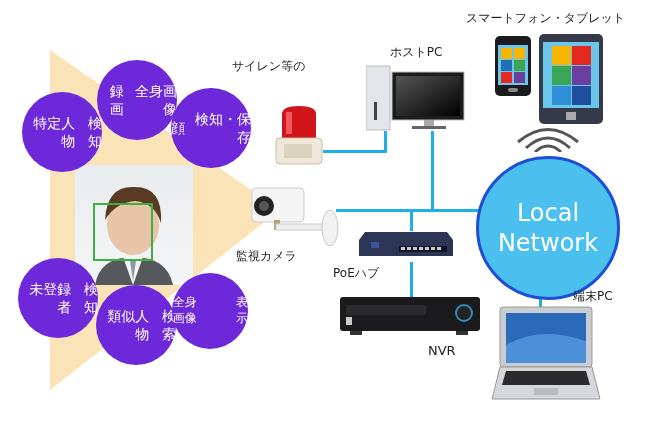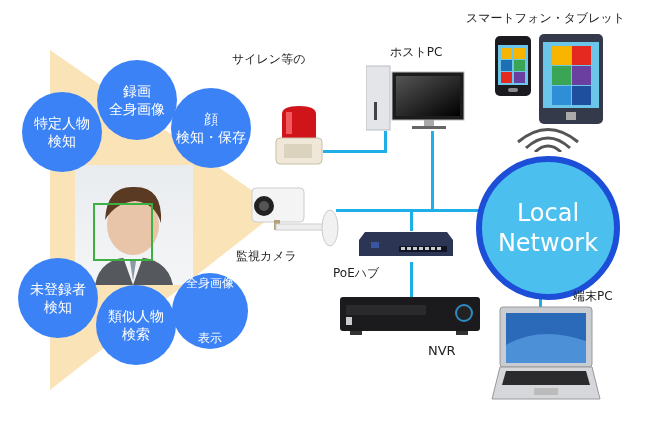--- a/index.html
+++ b/index.html
@@ -1,26 +1,26 @@
 <!DOCTYPE html>
 <html><head>
 <meta charset="utf-8">
 <style>
   html, body { margin:0; padding:0; background:#ffffff; }
   body { width:649px; height:421px; position:relative; overflow:hidden;
          font-family:"DejaVu Sans", sans-serif; color:#222; }
   .abs { position:absolute; }
   .label { font-size:12px; color:#222; white-space:nowrap; line-height:1.25; }
-  .circle { position:absolute; border-radius:50%; background:#3b82f6;
-            color:#fff; display:flex; flex-direction:column; align-items:center;
-            justify-content:center; text-align:center; font-size:14px; line-height:1.3; }
+  .circle { position:absolute; border-radius:50%; background:#6d28d9;
+            color:#fff; display:flex; align-items:center;
+            justify-content:center; text-align:right; font-size:14px; line-height:1.3; }
   .circle.small { font-size:12px;gap:39px; }
   .wire { position:absolute; background:#1eaee8; }
   .net { position:absolute; left:476px; top:156px; width:144px; height:144px;
-         border-radius:50%; background:#4bbfee; border:6px solid #1d4ed8;
+         border-radius:50%; background:#4bbfee; border:3px solid #1d4ed8;
          box-sizing:border-box; color:#fff; display:flex; flex-direction:column;
          align-items:center; justify-content:center; font-size:24px; line-height:1.25;
          font-family:"DejaVu Sans", sans-serif; }
 </style>
 </head>
 <body>
 
 <svg class="abs" style="left:0;top:0" width="300" height="421">
   <polygon points="50,50 50,390 280,210" fill="#fbe3b8"></polygon>
 </svg>
@@ -73,21 +73,21 @@
   <span>Local</span>
   <span>Network</span>
 </div>
 
 <svg class="abs" style="left:508px;top:112px" width="80" height="40">
   <path d="M10,30 Q40,5 70,30" stroke="#555" stroke-width="3" fill="none"></path>
   <path d="M18,36 Q40,16 62,36" stroke="#555" stroke-width="3" fill="none"></path>
   <path d="M27,40 Q40,28 53,40" stroke="#555" stroke-width="3" fill="none"></path>
 </svg>
 
-<div class="label abs" style="left:232px;top:52px;">
+<div class="label abs" style="left:232px;top:59px;">
   <div>サイレン等の</div>
 </div>
 <svg class="abs" style="left:274px;top:106px" width="50" height="60">
   <path d="M8,8 Q8,0 25,0 Q42,0 42,8 L42,32 L8,32Z" fill="#d0151a"></path>
   <rect x="12" y="6" width="6" height="22" fill="#f05a5e"></rect>
   <rect x="2" y="32" width="46" height="26" rx="4" fill="#efe8d8" stroke="#c9bfa8"></rect>
   <rect x="10" y="38" width="28" height="14" fill="#dcd3bf"></rect>
 </svg>
 
 <div class="label abs" style="left:390px;top:45px;">ホストPC</div>

